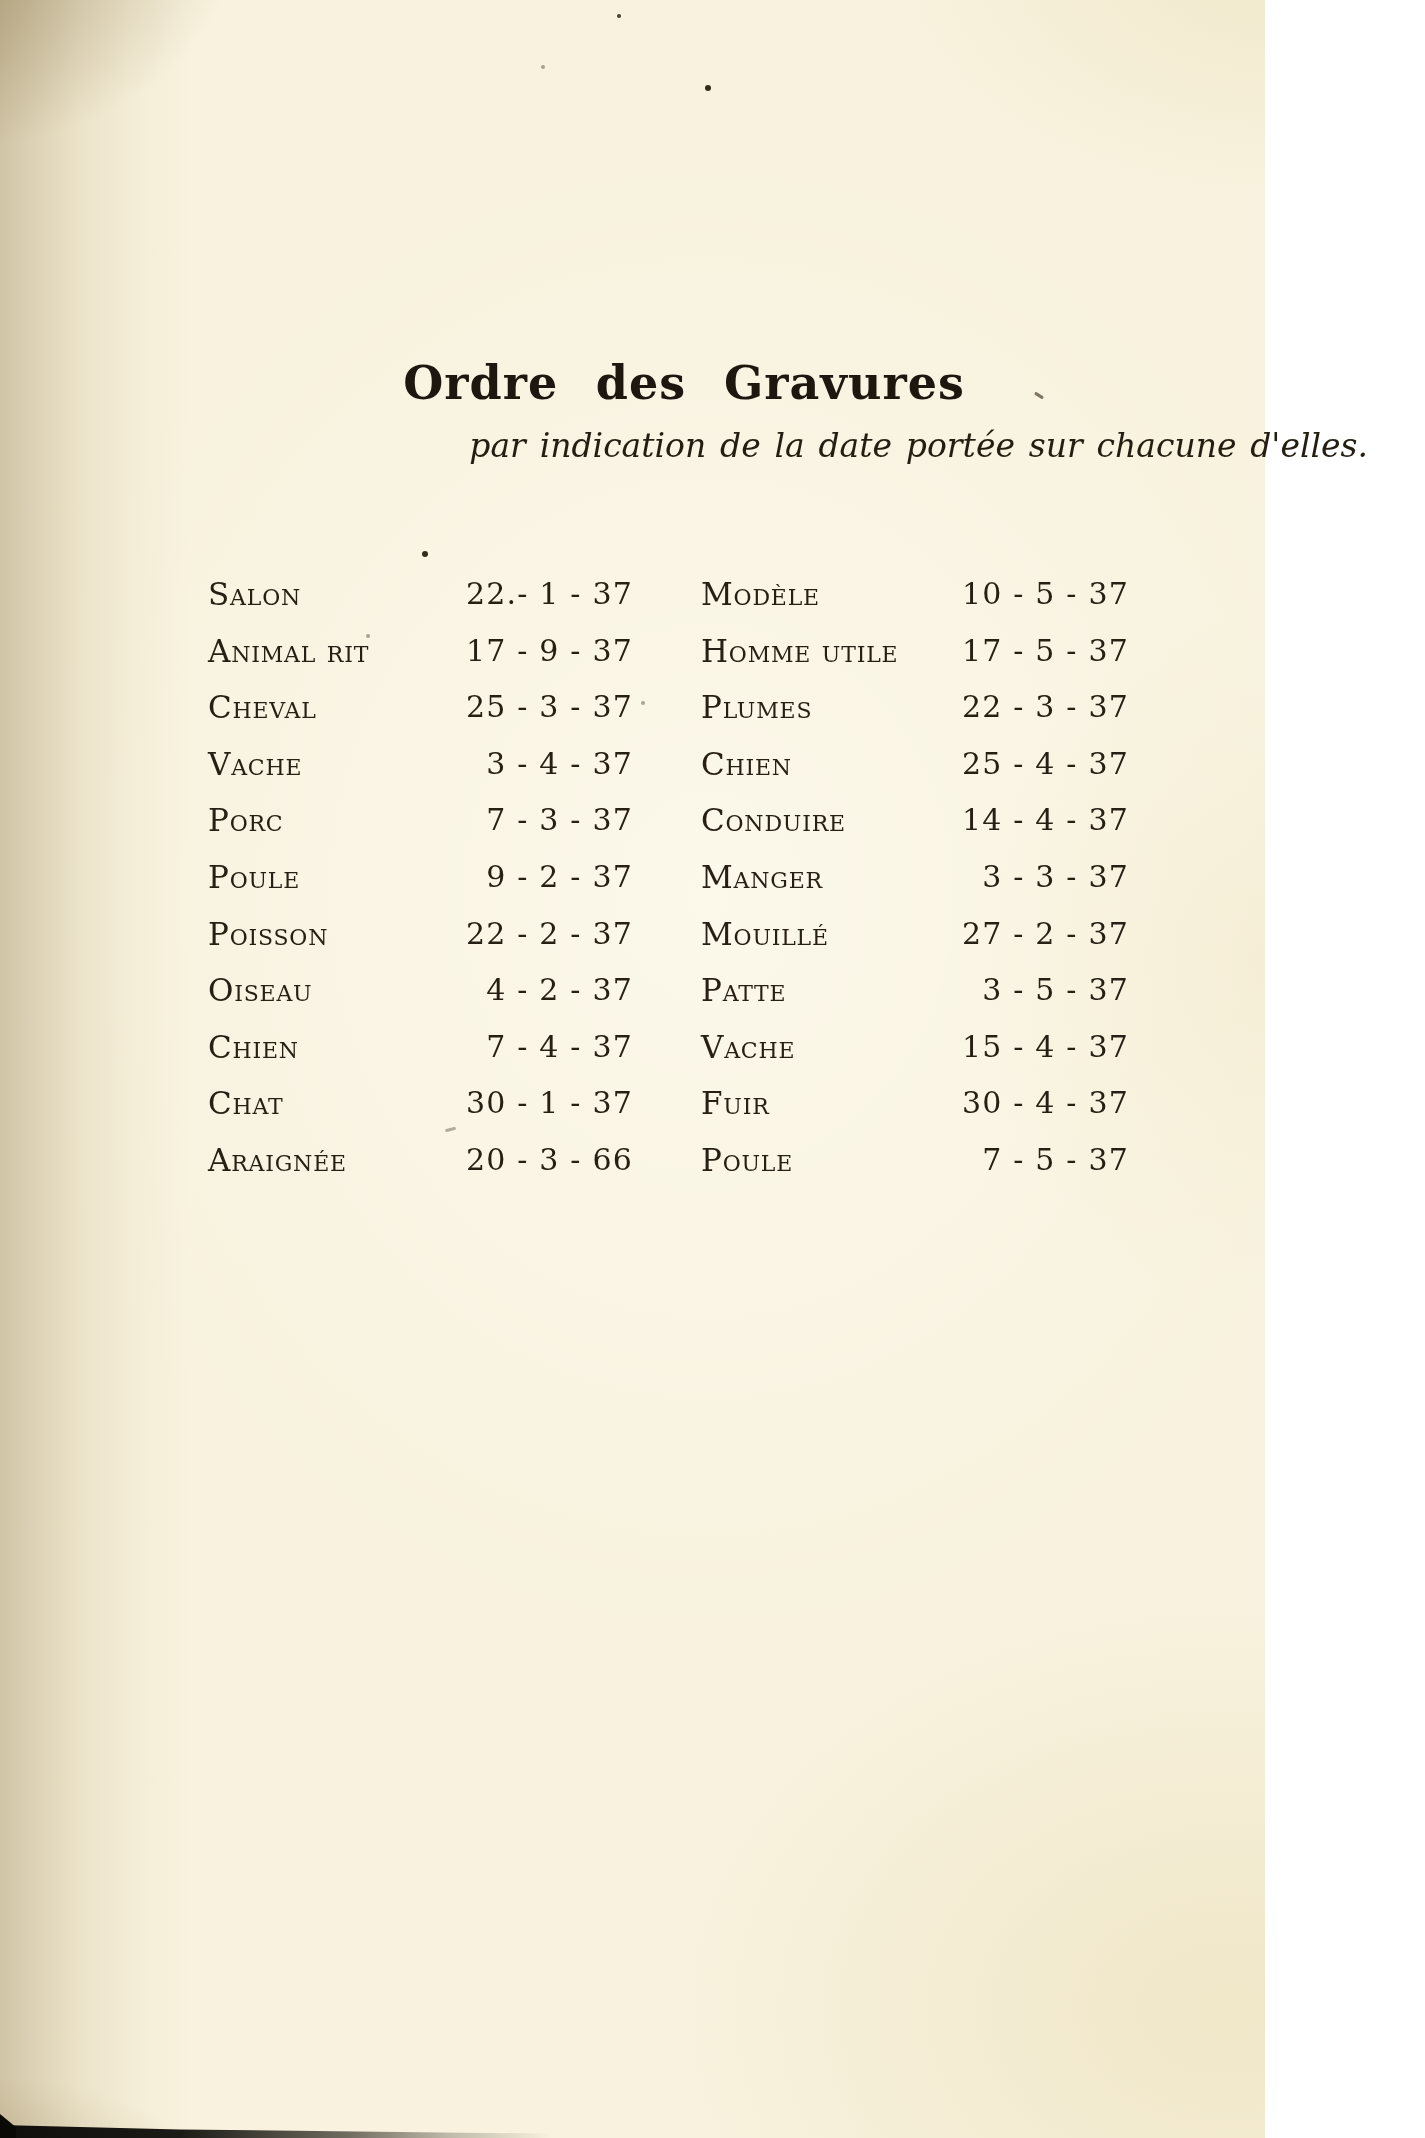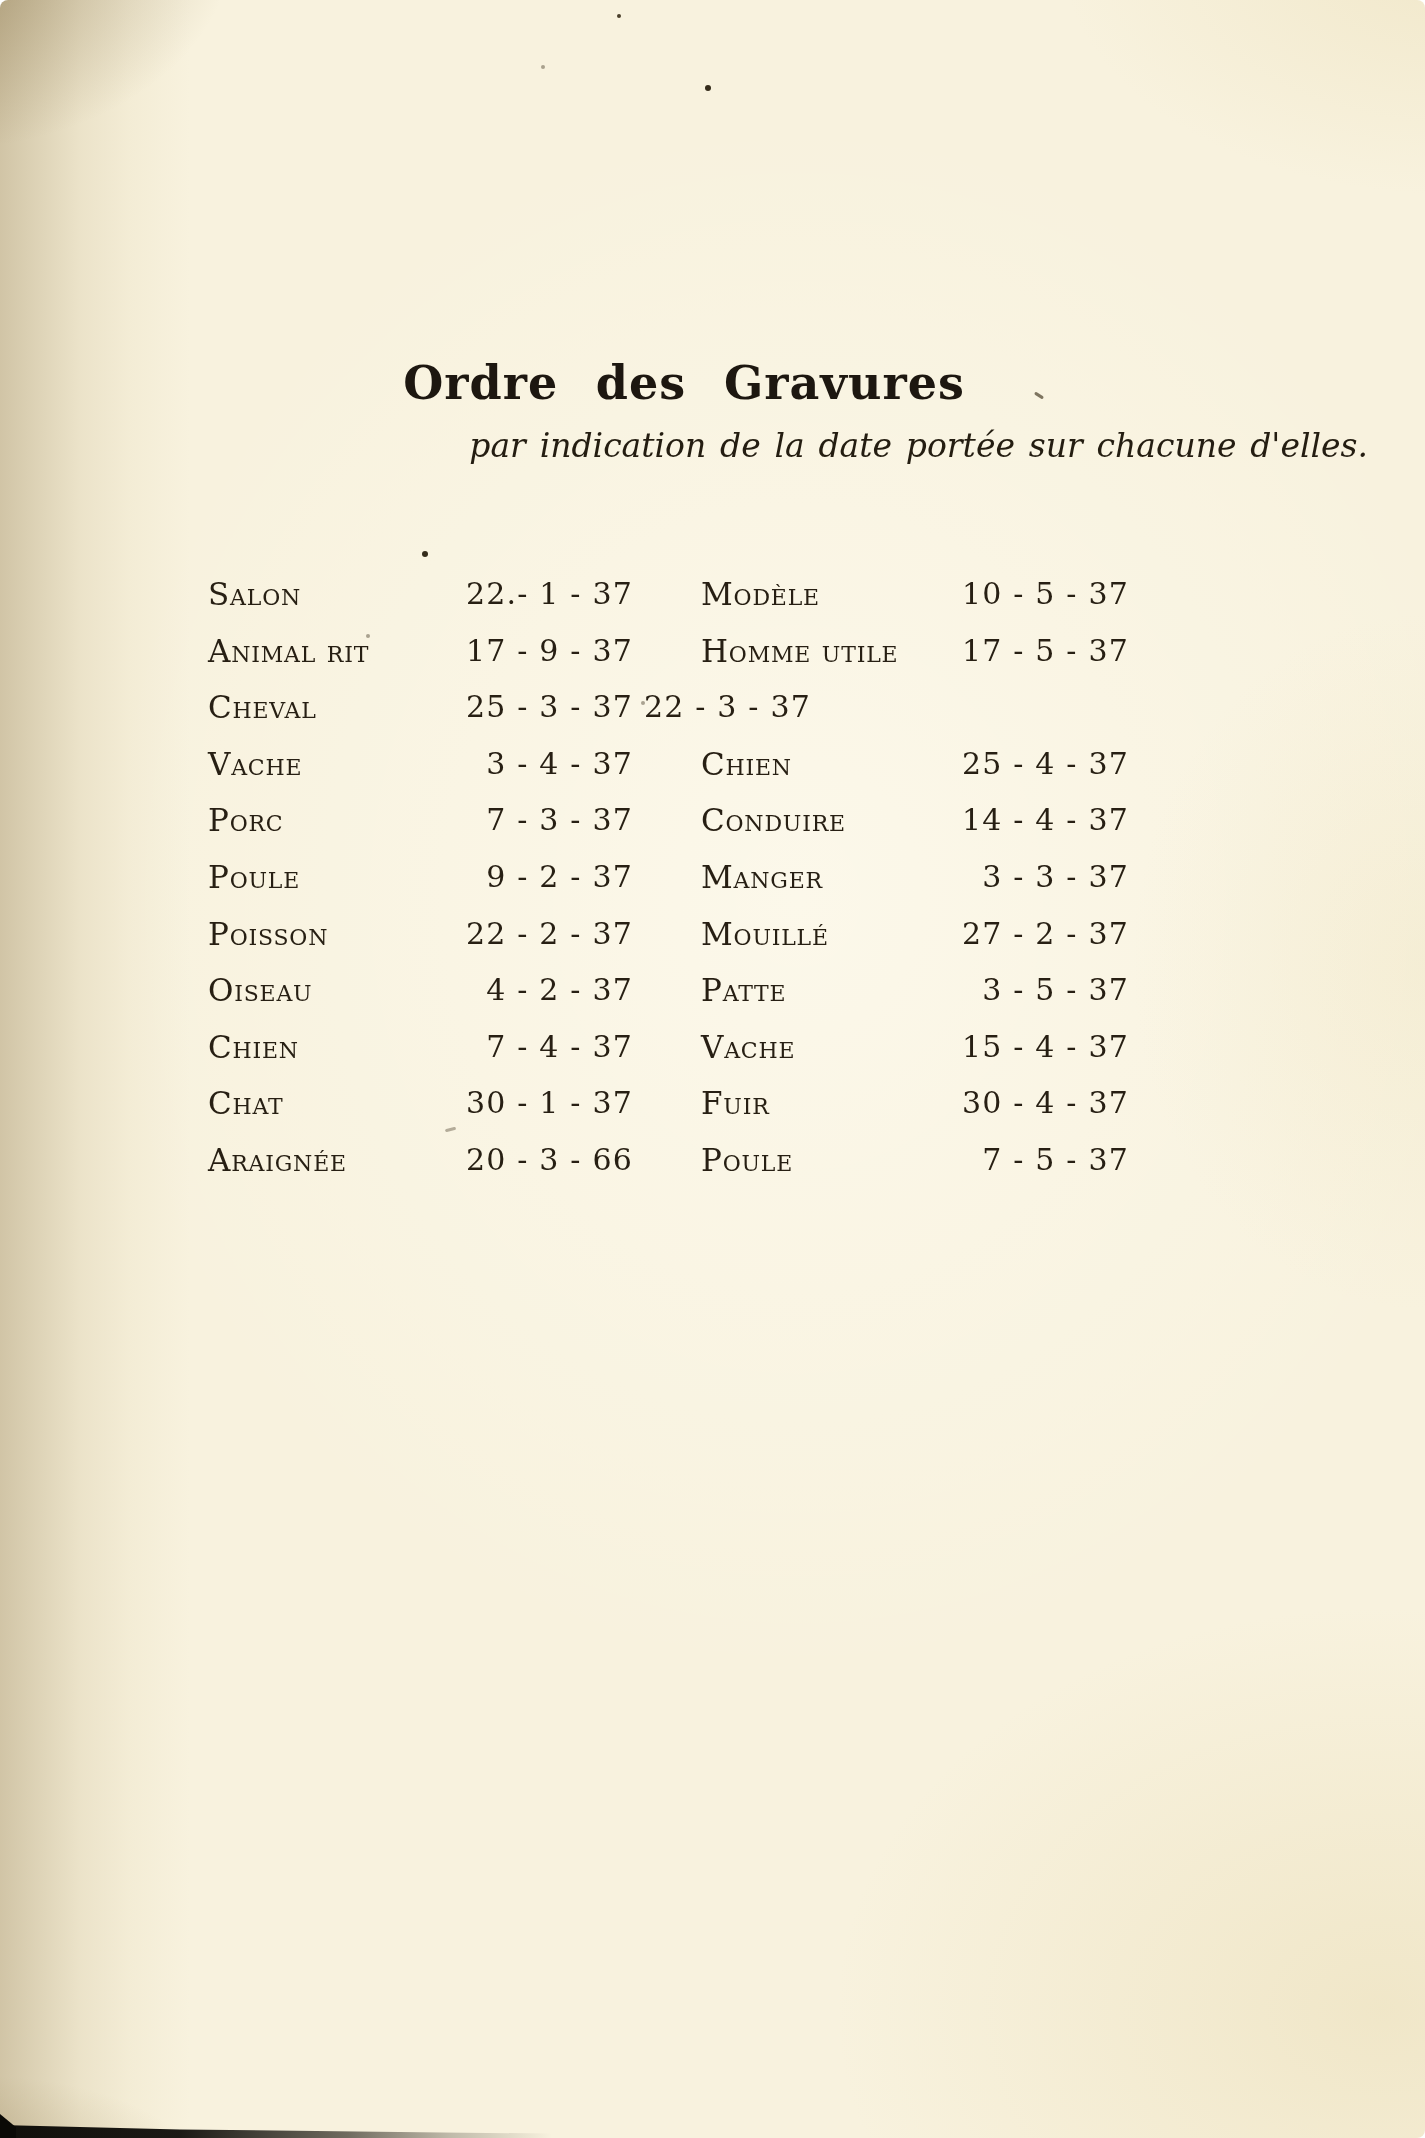--- a/index.html
+++ b/index.html
@@ -7,33 +7,32 @@
     padding: 0;
   }
   body {
     width: 1425px;
     height: 2138px;
     overflow: hidden;
     font-family: "DejaVu Serif", "Liberation Serif", serif;
   }
   .page {
     position: relative;
-    width: 1425px;
+    width: 1265px;
     height: 2138px;
     background-color: #f8f2de;
     background-image:
       radial-gradient(ellipse 420px 300px at -60px -60px, rgba(125,103,60,0.50), rgba(125,103,60,0) 70%),
       linear-gradient(90deg, rgba(150,128,82,0.40) 0px, rgba(163,143,97,0.34) 30px, rgba(190,172,126,0.22) 80px, rgba(210,195,150,0.12) 130px, rgba(210,195,150,0) 190px),
       radial-gradient(ellipse 320px 150px at -20px 102%, rgba(130,108,62,0.30), rgba(130,108,62,0) 70%),
       radial-gradient(ellipse 760px 560px at 97% 94%, rgba(222,204,150,0.30), rgba(222,204,150,0) 72%),
       radial-gradient(ellipse 560px 340px at 102% -2%, rgba(228,213,166,0.35), rgba(228,213,166,0) 70%),
       radial-gradient(ellipse 420px 500px at 100% 45%, rgba(233,220,176,0.22), rgba(233,220,176,0) 70%),
       radial-gradient(ellipse 900px 1000px at 56% 42%, rgba(255,253,244,0.55), rgba(255,253,244,0) 78%);
     color: #271f13;
-    border-radius: 8px;
   }
   .title {
     position: absolute;
     top: 356px;
     left: 0;
     width: 1368px;
     text-align: center;
     font-size: 46px;
     font-weight: bold;
     letter-spacing: 1px;
@@ -146,20 +145,21 @@
     </div>
     <div class="row">
       <span class="lbl c1">Animal rit</span>
       <span class="dt c2">17 - 9 - 37</span>
       <span class="lbl c3">Homme utile</span>
       <span class="dt c4">17 - 5 - 37</span>
     </div>
     <div class="row">
       <span class="lbl c1">Cheval</span>
       <span class="dt c2">25 - 3 - 37</span>
+      <span class="lbl c3">Plumes</span>
       <span class="dt c4">22 - 3 - 37</span>
     </div>
     <div class="row">
       <span class="lbl c1">Vache</span>
       <span class="dt c2">3 - 4 - 37</span>
       <span class="lbl c3">Chien</span>
       <span class="dt c4">25 - 4 - 37</span>
     </div>
     <div class="row">
       <span class="lbl c1">Porc</span>

